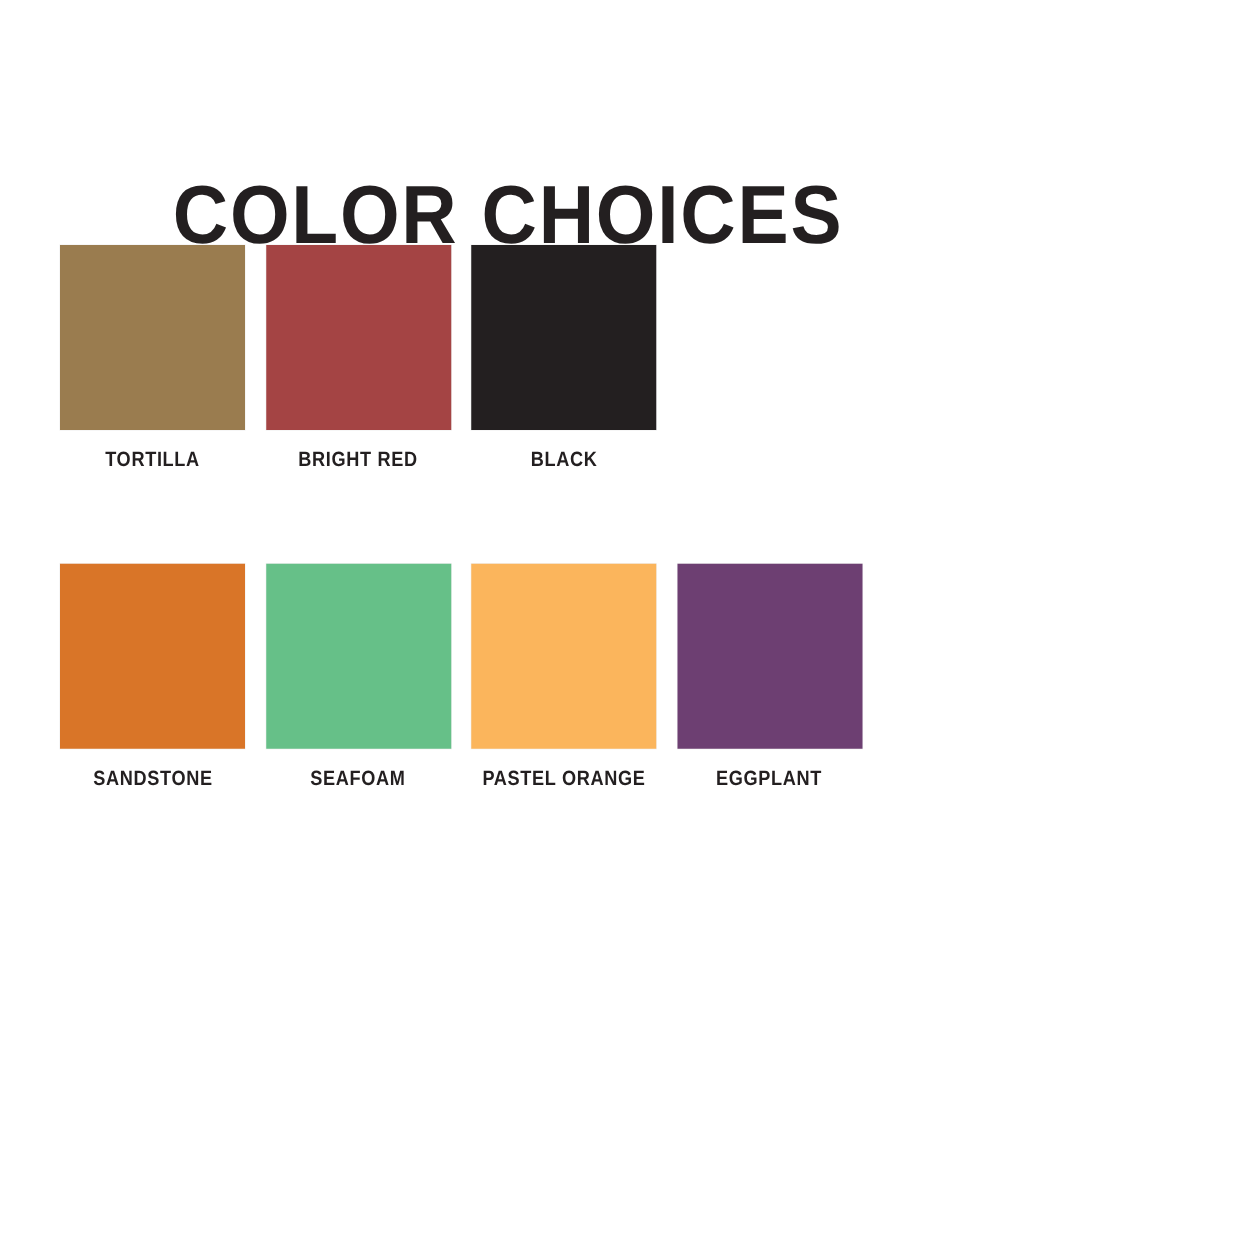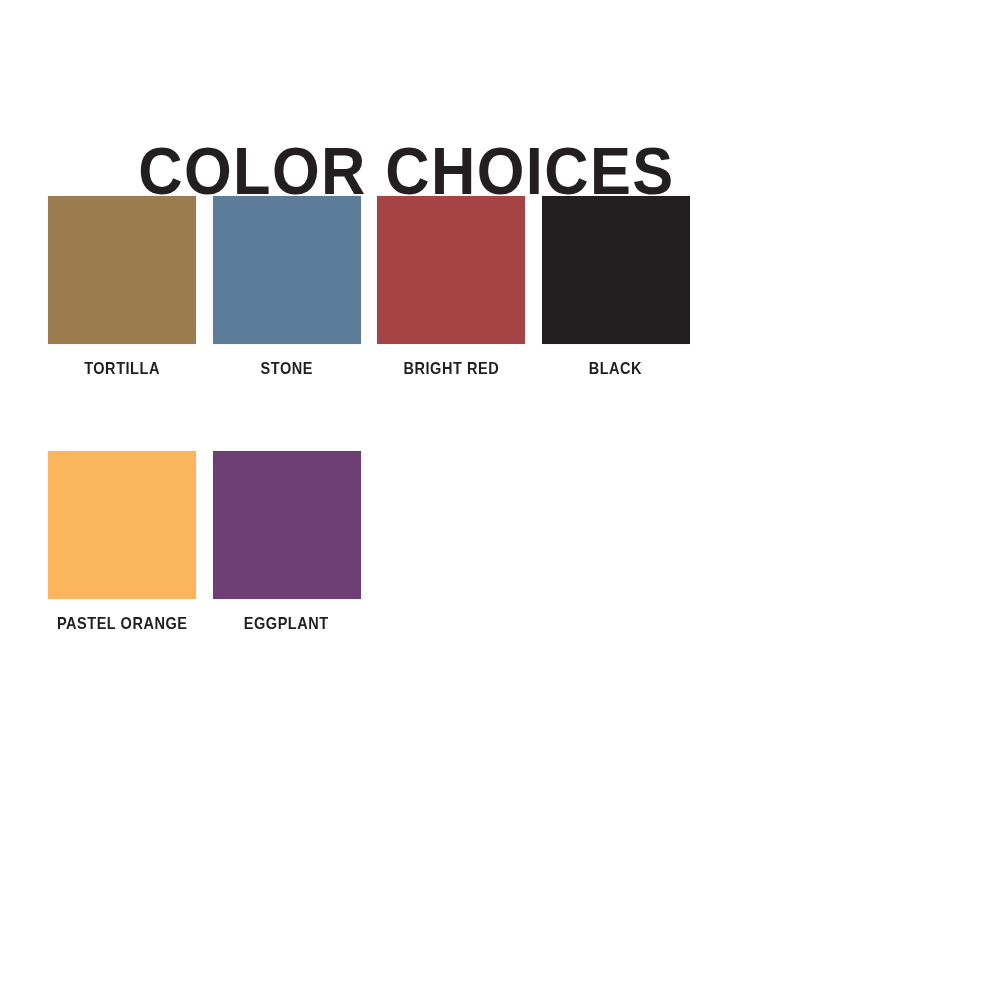--- a/index.html
+++ b/index.html
@@ -96,33 +96,37 @@
   </div>
 
   <div class="grid">
 
   <div class="row">
         <div class="cell">
           <div class="swatch" style="background: rgb(154, 124, 79);"></div>
           <div class="swatch-label">TORTILLA</div>
         </div>
         <div class="cell">
-          <div class="swatch" style="background: rgb(93, 124, 154);"></div>
-          <div class="swatch-label">STONE</div>
-        </div>
-        <div class="cell">
           <div class="swatch" style="background: rgb(164, 68, 68);"></div>
           <div class="swatch-label">BRIGHT RED</div>
         </div>
         <div class="cell">
           <div class="swatch" style="background: rgb(35, 31, 32);"></div>
           <div class="swatch-label">BLACK</div>
         </div>
       </div>
       <div class="row">
+        <div class="cell">
+          <div class="swatch" style="background: rgb(217, 117, 40);"></div>
+          <div class="swatch-label">SANDSTONE</div>
+        </div>
+        <div class="cell">
+          <div class="swatch" style="background: rgb(102, 192, 136);"></div>
+          <div class="swatch-label">SEAFOAM</div>
+        </div>
         <div class="cell">
           <div class="swatch" style="background: rgb(251, 181, 92);"></div>
           <div class="swatch-label">PASTEL ORANGE</div>
         </div>
         <div class="cell">
           <div class="swatch" style="background: rgb(109, 63, 114);"></div>
           <div class="swatch-label">EGGPLANT</div>
         </div>
       </div>
     </div>

